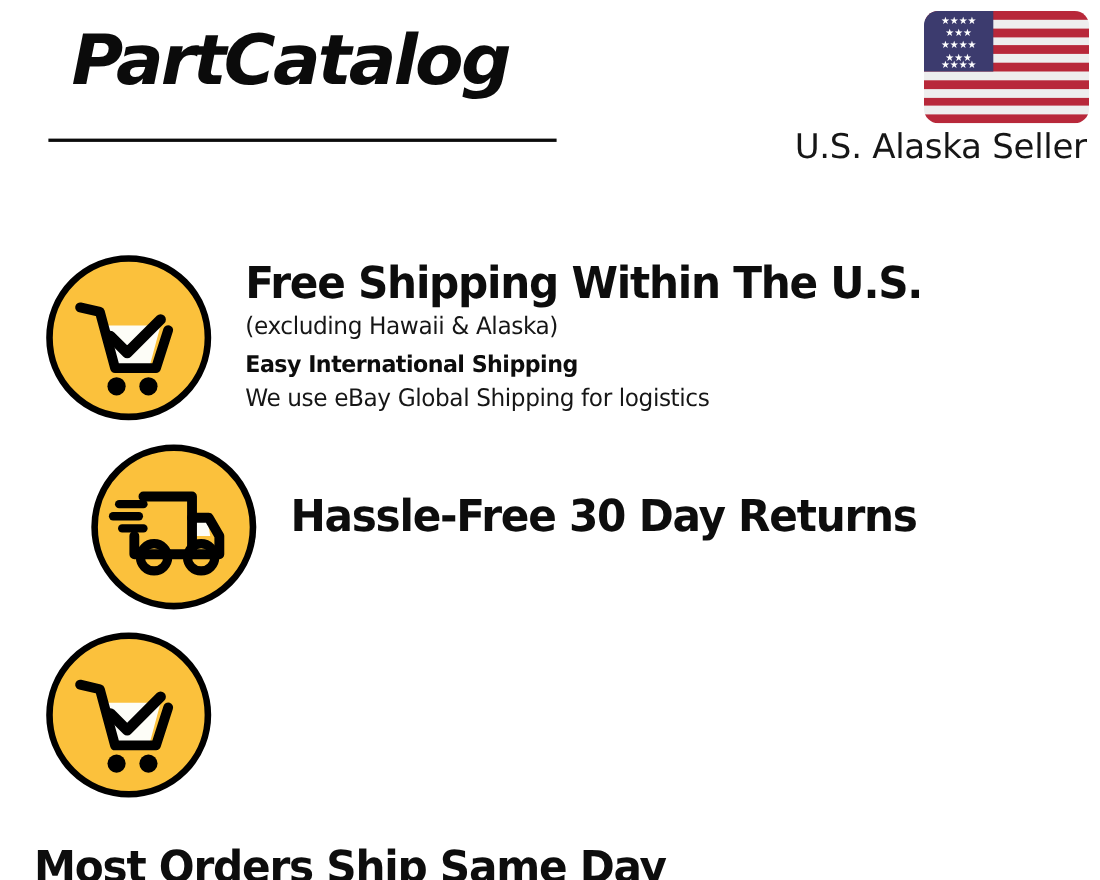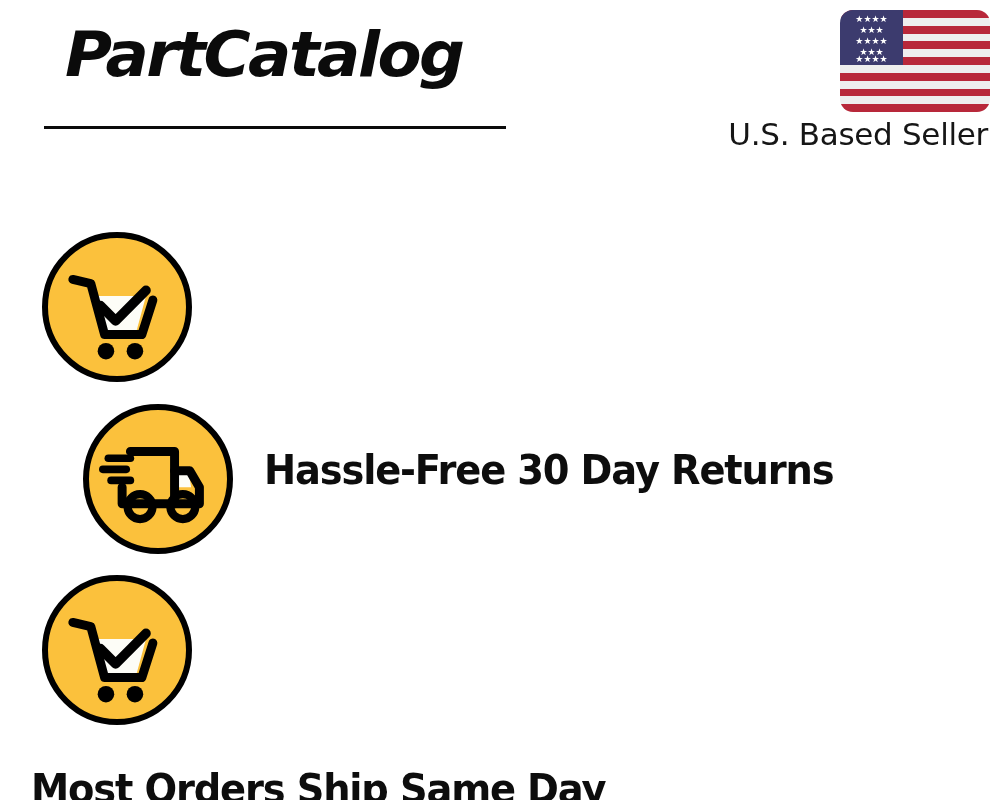--- a/index.html
+++ b/index.html
@@ -222,34 +222,40 @@
       <div class="stripe" style="top:94.2px"></div>
       <div class="canton"></div>
       <div class="star-row" style="top:5px">★★★★</div>
       <div class="star-row offset" style="top:16px">★★★</div>
       <div class="star-row" style="top:27px">★★★★</div>
       <div class="star-row offset" style="top:38px">★★★</div>
       <div class="star-row" style="top:45px">★★★★</div>
     </div>
   </div>
 
-  <div class="seller-label">U.S. Based Seller</div>
+  <div class="seller-label">U.S. Alaska Seller</div>
 </div>
 
 <div class="features">
 
   <div class="feature-row r1">
     <div class="icon-badge">
       <svg viewBox="0 0 100 100" aria-hidden="true">
         <polygon points="33,42 71,42 64,68 40,68" fill="#fdfdf7"></polygon>
         <path d="M18 30 L31 33 L41 70 L68 70 L76 45" fill="none" stroke="#000" stroke-width="6.5" stroke-linecap="round" stroke-linejoin="round"></path>
         <polyline points="38,49 49,60 71,38" fill="none" stroke="#000" stroke-width="7" stroke-linecap="round" stroke-linejoin="round"></polyline>
         <circle cx="42" cy="82" r="6" fill="#000"></circle>
         <circle cx="63" cy="82" r="6" fill="#000"></circle>
       </svg>
+    </div>
+    <div class="feature-text">
+      <div class="feature-title">Free Shipping Within The U.S.</div>
+      <div class="feature-note">(excluding Hawaii &amp; Alaska)</div>
+      <div class="feature-sub-title">Easy International Shipping</div>
+      <div class="feature-sub-note">We use eBay Global Shipping for logistics</div>
     </div>
   </div>
 
   <div class="feature-row r2">
     <div class="icon-badge">
       <svg viewBox="0 0 100 100" aria-hidden="true">
         <polygon points="62,44 72,44 74,56 62,56" fill="#fdfdf7"></polygon>
         <path d="M30 30 L62 30 L62 68 L24 68 L24 56" fill="none" stroke="#000" stroke-width="6.5" stroke-linejoin="round" stroke-linecap="round"></path>
         <path d="M62 44 L73 44 L80 56 L80 68 L62 68" fill="none" stroke="#000" stroke-width="6.5" stroke-linejoin="round" stroke-linecap="round"></path>
         <line x1="14" y1="35" x2="30" y2="35" stroke="#000" stroke-width="5.5" stroke-linecap="round"></line>

